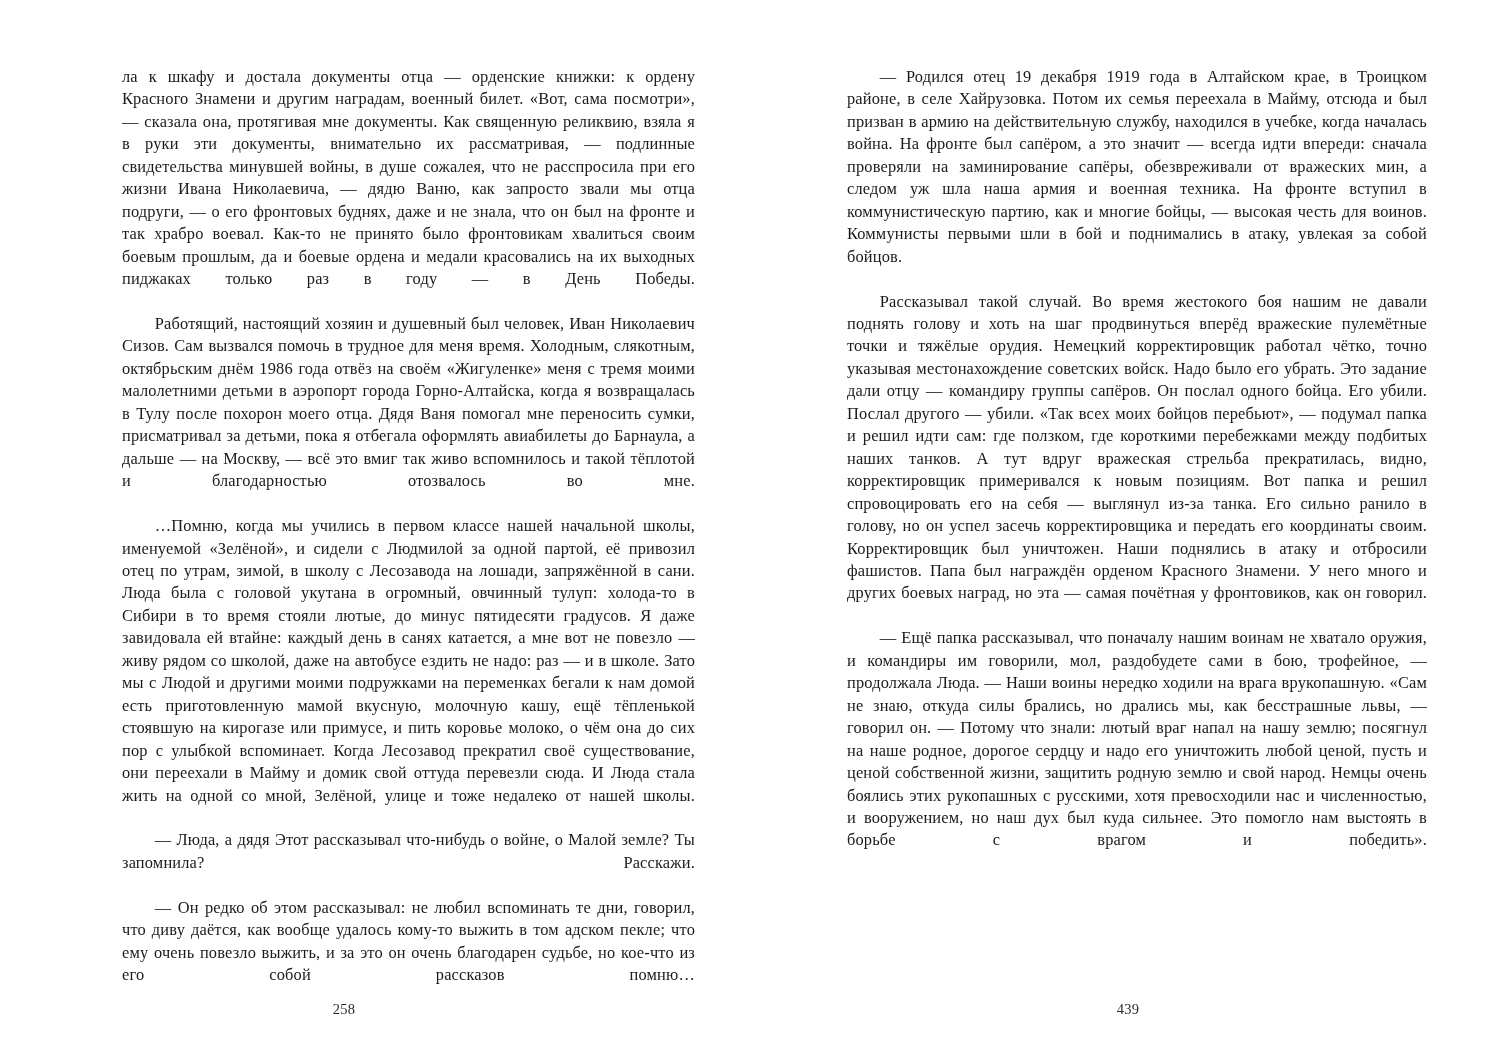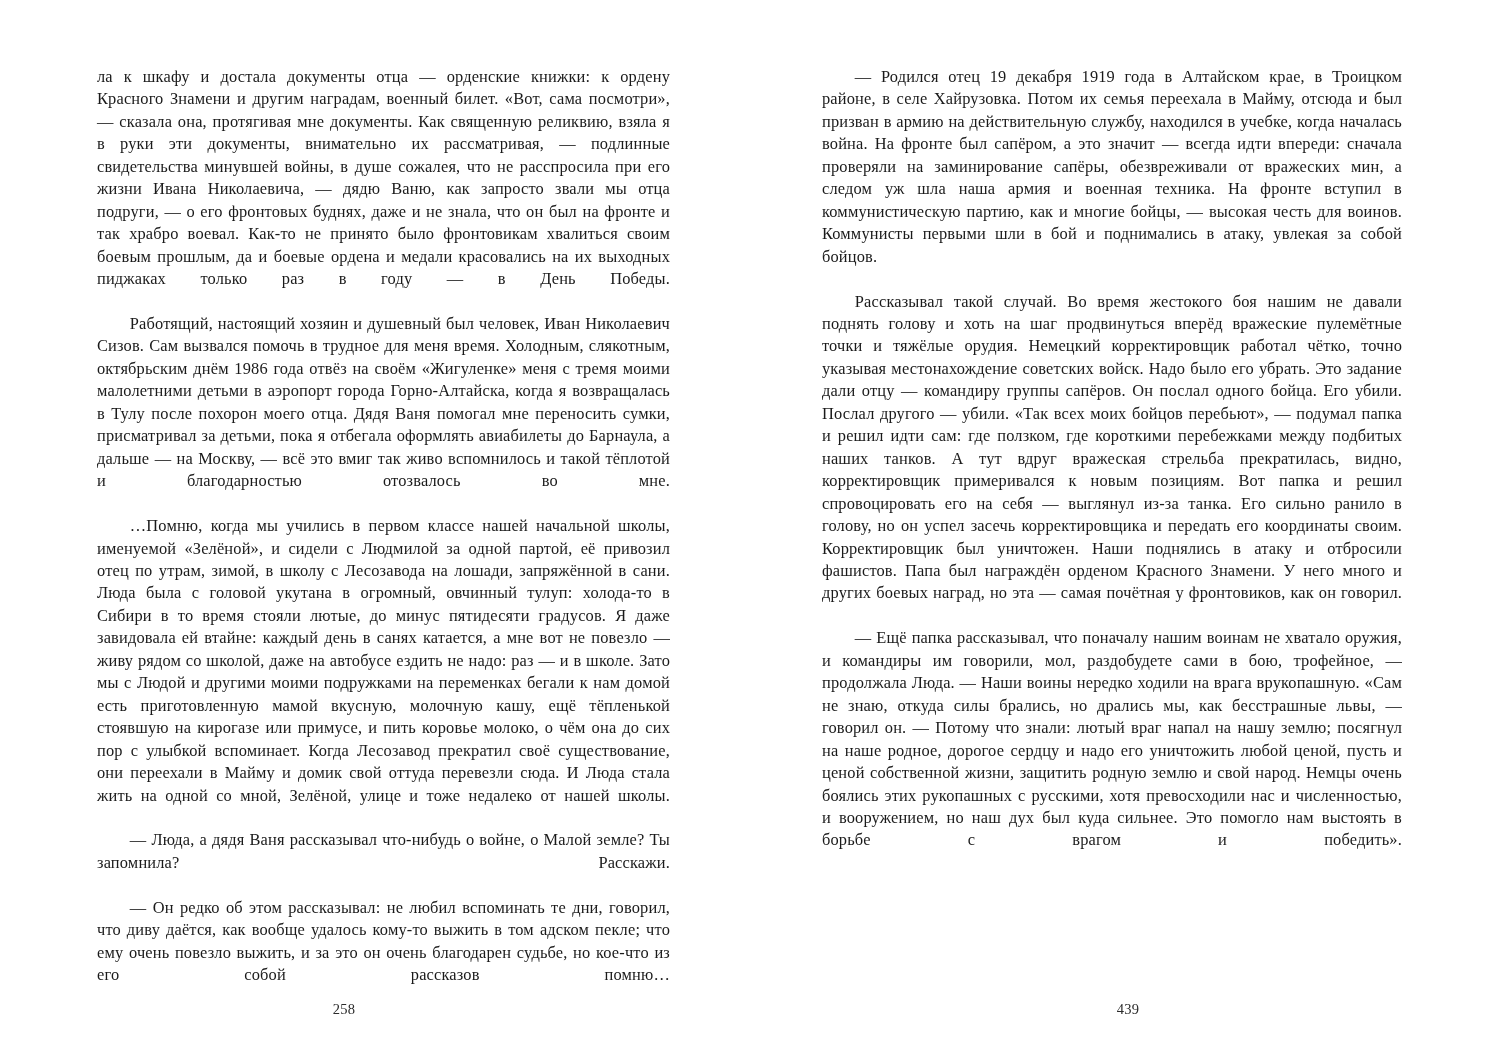--- a/index.html
+++ b/index.html
@@ -33,20 +33,21 @@
   .page-right { padding: 66px 97px 0 76px; }
 
   .textblock {
     width: 573px;
     font-size: 16.4px;
     line-height: 22.45px;
     text-align: justify;
     text-justify: inter-word;
     letter-spacing: 0.01em;
     word-spacing: 0.02em;
+    margin-left: 25px;
     -webkit-font-smoothing: none;
   }
   .page-right .textblock { width: 580px; }
 
   .textblock p {
     margin: 0;
     text-indent: 2.0em;
     text-align: justify;
   }
   .textblock p.noindent { text-indent: 0; }
@@ -76,21 +77,21 @@
 </head>
 <body>
 
 <div class="spread">
 
   <div class="page page-left">
     <div class="textblock">
       <p class="noindent">ла к шкафу и достала документы отца — орденские книжки: к ордену Красного Знамени и другим наградам, военный билет. «Вот, сама посмотри», — сказала она, протягивая мне документы. Как священную реликвию, взяла я в руки эти документы, внимательно их рассматривая, — подлинные свидетельства минувшей войны, в душе сожалея, что не расспросила при его жизни Ивана Николаевича, — дядю Ваню, как запросто звали мы отца подруги, — о его фронтовых буднях, даже и не знала, что он был на фронте и так храбро воевал. Как-то не принято было фронтовикам хвалиться своим боевым прошлым, да и боевые ордена и медали красовались на их выходных пиджаках только раз в  году — в День Победы.</p>
       <p>Работящий, настоящий хозяин и душевный был человек, Иван Николаевич Сизов. Сам вызвался помочь в трудное для меня время. Холодным, слякотным, октябрьским днём 1986 года отвёз на своём «Жигуленке» меня с тремя моими малолетними детьми в аэропорт города Горно-Алтайска, когда я возвращалась в Тулу после похорон моего отца. Дядя Ваня помогал мне переносить сумки, присматривал за детьми, пока я отбегала оформлять авиабилеты до Барнаула, а дальше — на Москву, — всё это вмиг так живо вспомнилось и такой тёплотой и благодарностью отозвалось во мне.</p>
       <p>…Помню, когда мы учились в первом классе нашей начальной школы, именуемой «Зелёной», и сидели с Людмилой за одной партой, её привозил отец по утрам, зимой, в школу с Лесозавода на лошади, запряжённой в сани. Люда была с головой укутана в огромный, овчинный тулуп: холода-то в Сибири в то время стояли лютые, до минус пятидесяти градусов. Я даже завидовала ей втайне: каждый день в санях катается, а мне вот не повезло — живу рядом со школой, даже на автобусе ездить не надо: раз — и в школе. Зато мы с Людой и другими моими подружками на переменках бегали к нам домой есть приготовленную мамой вкусную, молочную кашу, ещё тёпленькой стоявшую на кирогазе или примусе, и пить коровье молоко, о чём она до сих пор с улыбкой вспоминает. Когда Лесозавод прекратил своё существование, они переехали в Майму и домик свой оттуда перевезли сюда. И Люда стала жить на одной со мной, Зелёной, улице и тоже недалеко от нашей школы.</p>
-      <p>— Люда, а дядя Ваня рассказывал что-нибудь о войне, о Малой земле? Ты запомнила? Расскажи.</p>
+      <p>— Люда, а дядя Этот рассказывал что-нибудь о войне, о Малой земле? Ты запомнила? Расскажи.</p>
       <p>— Он редко об этом рассказывал: не любил вспоминать те дни, говорил, что диву даётся, как вообще удалось кому-то выжить в том адском пекле; что ему очень повезло выжить, и за это он очень благодарен судьбе, но кое-что из его собой рассказов помню…</p>
     </div>
     <div class="folio">258</div>
   </div>
 
   <div class="page page-right">
     <div class="textblock">
       <p>— Родился отец 19 декабря 1919 года в Алтайском крае, в Троицком районе, в селе Хайрузовка. Потом их семья переехала в Майму, отсюда и был призван в армию на действительную службу, находился в учебке, когда началась война. На фронте был сапёром, а это значит — всегда идти впереди: сначала проверяли на заминирование сапёры, обезвреживали от вражеских мин, а следом уж шла наша армия и военная техника. На фронте вступил в коммунистическую партию, как и многие бойцы, — высокая честь для воинов. Коммунисты первыми шли в бой и поднимались в атаку, увлекая за собой бойцов.</p>
       <p>Рассказывал такой случай. Во время жестокого боя нашим не давали поднять голову и хоть на шаг продвинуться вперёд вражеские пулемётные точки и тяжёлые орудия. Немецкий корректировщик работал чётко, точно указывая местонахождение советских войск. Надо было его убрать. Это задание дали отцу — командиру группы сапёров. Он послал одного бойца. Его убили. Послал другого — убили. «Так всех моих бойцов перебьют», — подумал папка и решил идти сам: где ползком, где короткими перебежками между подбитых наших танков. А тут вдруг вражеская стрельба прекратилась, видно, корректировщик примеривался к новым позициям. Вот папка и решил спровоцировать его на себя — выглянул из-за танка. Его сильно ранило в голову, но он успел засечь корректировщика и передать его координаты своим. Корректировщик был уничтожен. Наши поднялись в атаку и отбросили фашистов. Папа был награждён орденом Красного Знамени. У него много и других боевых наград, но эта — самая почётная у фронтовиков, как он говорил.</p>
       <p>— Ещё папка рассказывал, что поначалу нашим воинам не хватало оружия, и командиры им говорили, мол, раздобудете сами в бою, трофейное, — продолжала Люда. — Наши воины нередко ходили на врага врукопашную. «Сам не знаю, откуда силы брались, но дрались мы, как бесстрашные львы, — говорил он. — Потому что знали: лютый враг напал на нашу землю; посягнул на наше родное, дорогое сердцу и надо его уничтожить любой ценой, пусть и ценой собственной жизни, защитить родную землю и свой народ. Немцы очень боялись этих рукопашных с русскими, хотя превосходили нас и численностью, и вооружением, но наш дух был куда сильнее. Это помогло нам выстоять в борьбе с врагом и победить».</p>

